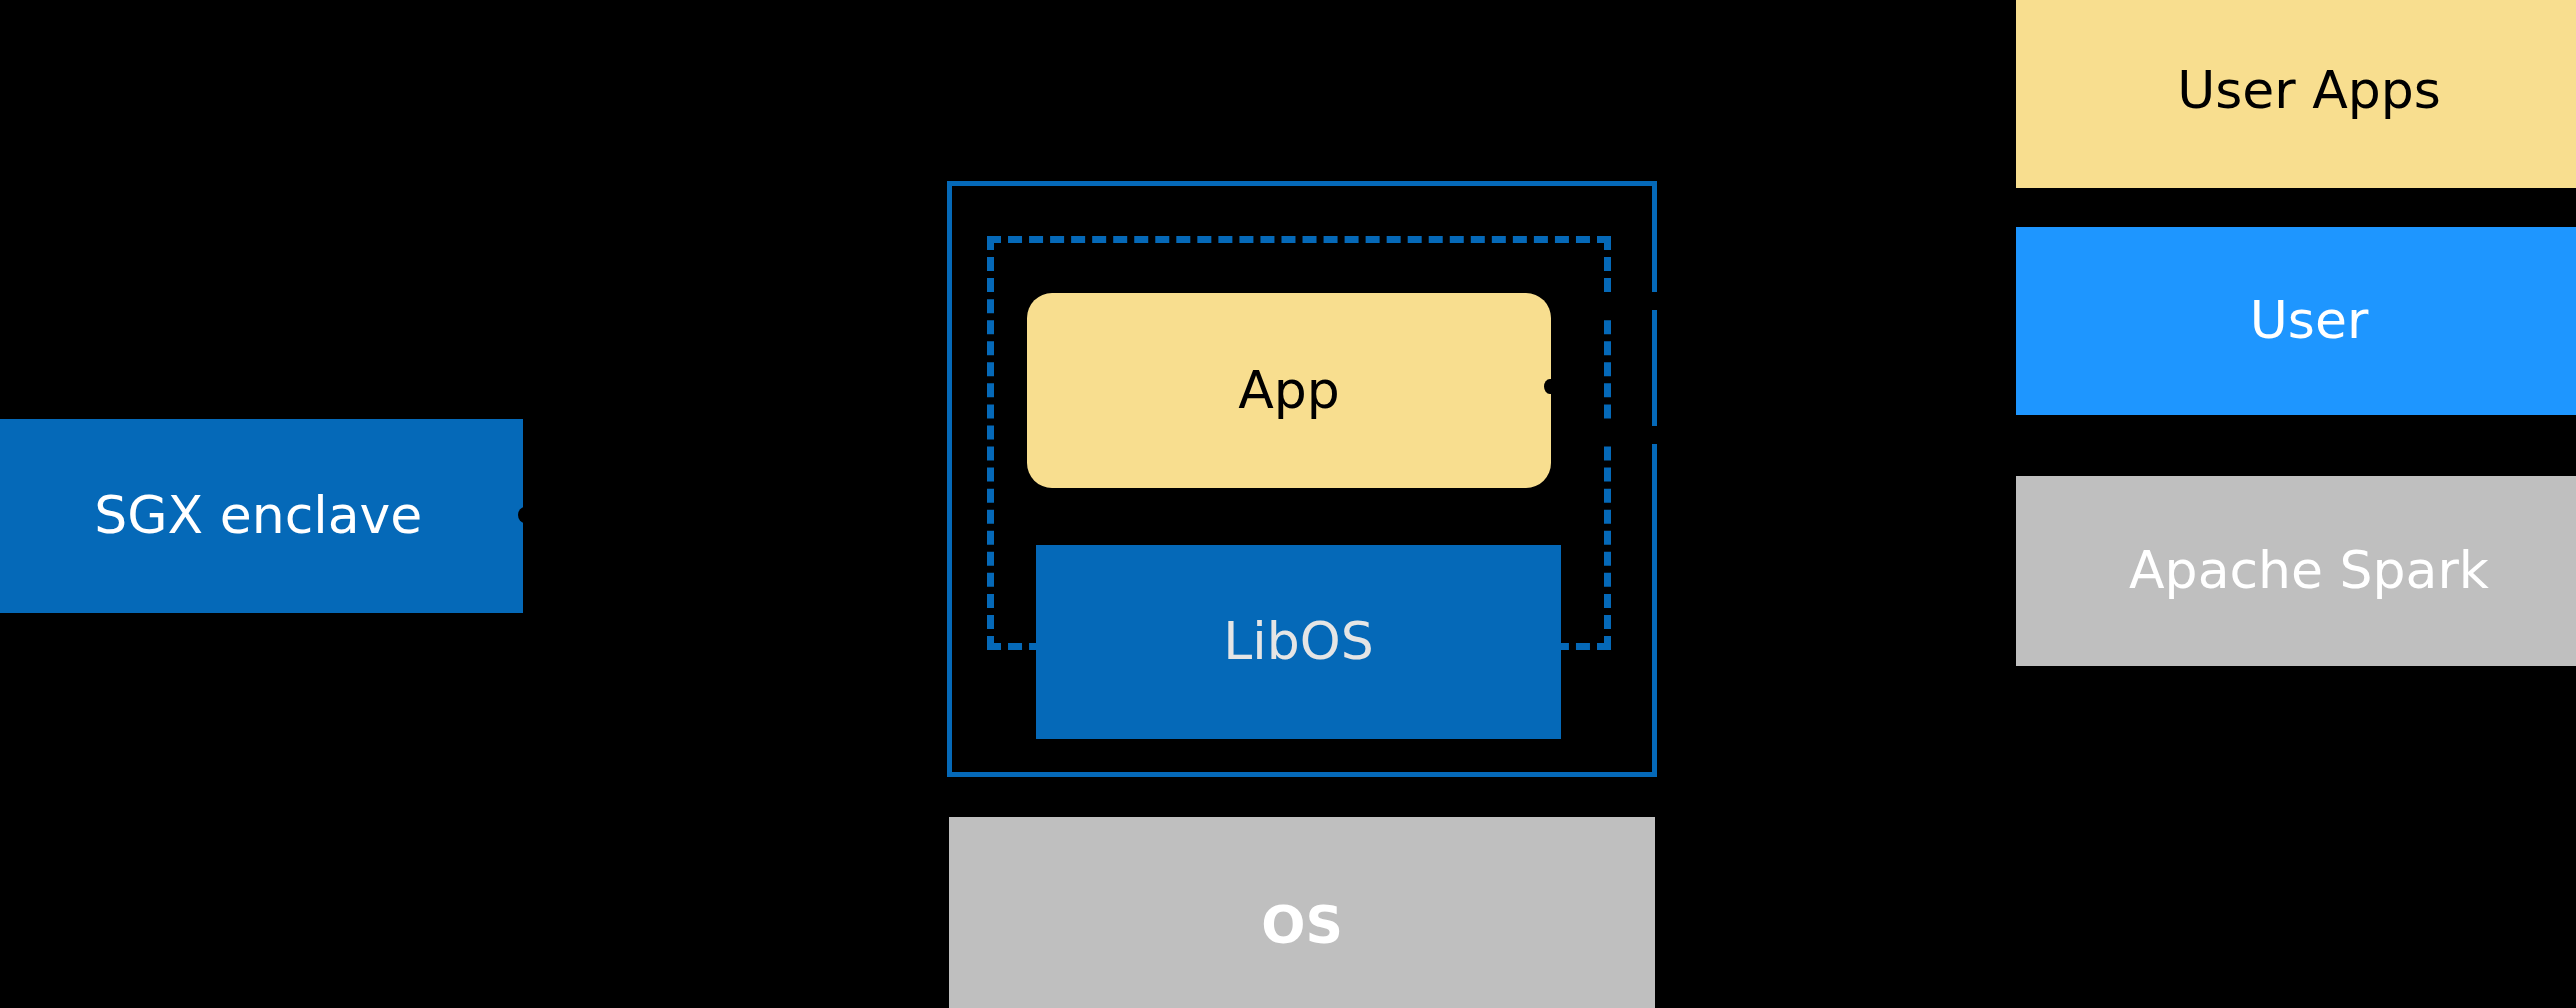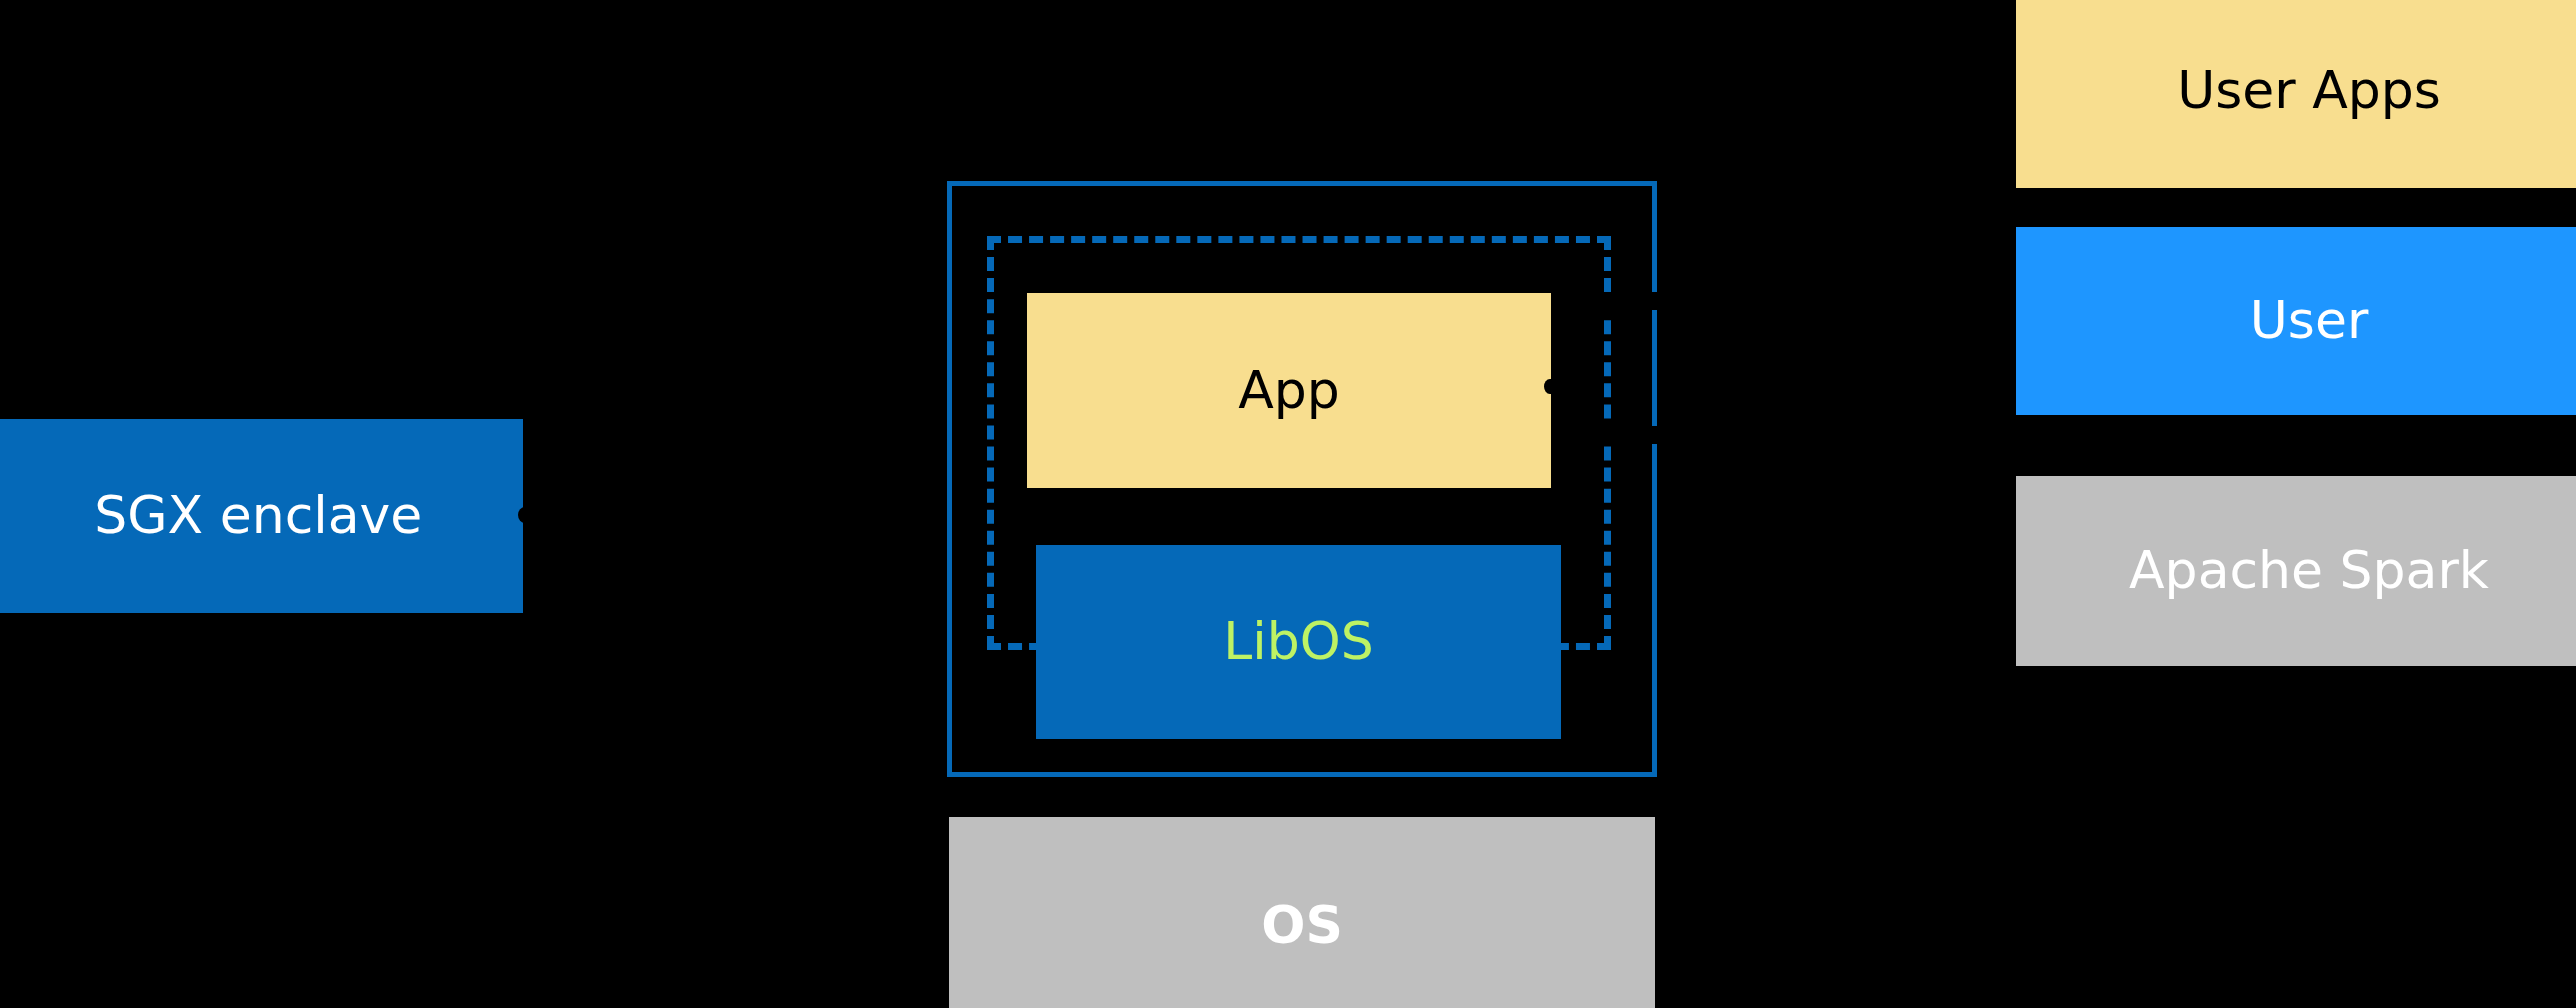--- a/index.html
+++ b/index.html
@@ -75,20 +75,21 @@
     box-sizing: border-box;
   }
 
   #app-box {
     left: 1027px;
     top: 293px;
     width: 524px;
     height: 195px;
     font-size: 52px;
     color: #000000;
+    border-radius: 25px;
   }
   
   #app-arrow-marker {
     position: absolute;
     left: 1544px;
     top: 379px;
     width: 11.7px;
     height: 15px;
     background: #000000;
     border-radius: 50% 0 0 50%;
@@ -165,21 +166,21 @@
   <div class="box" id="app-box" style="background: rgb(248, 222, 143); color: rgb(0, 0, 0);">
     <span class="box-label">App</span>
   </div>
   <div id="app-arrow-marker"></div>
 
   <div class="leader-cut" id="leader-cut-upper-dashed"></div>
   <div class="leader-cut" id="leader-cut-upper-solid"></div>
   <div class="leader-cut" id="leader-cut-lower-dashed"></div>
   <div class="leader-cut" id="leader-cut-lower-solid"></div>
 
-  <div class="box" id="libos-box" style="background: rgb(5, 105, 184); color: #bef264;">
+  <div class="box" id="libos-box" style="background: rgb(5, 105, 184); color: #e5e5e5;">
     <span class="box-label">LibOS</span>
   </div>
 
   <div class="box" id="os-box" style="background: rgb(191, 191, 191); color: rgb(255, 255, 255);">
     <span class="box-label">OS</span>
   </div>
 
   <div class="box" id="user-apps-box" style="background: rgb(248, 222, 143); color: rgb(0, 0, 0);">
     <span class="box-label">User Apps</span>
   </div>

